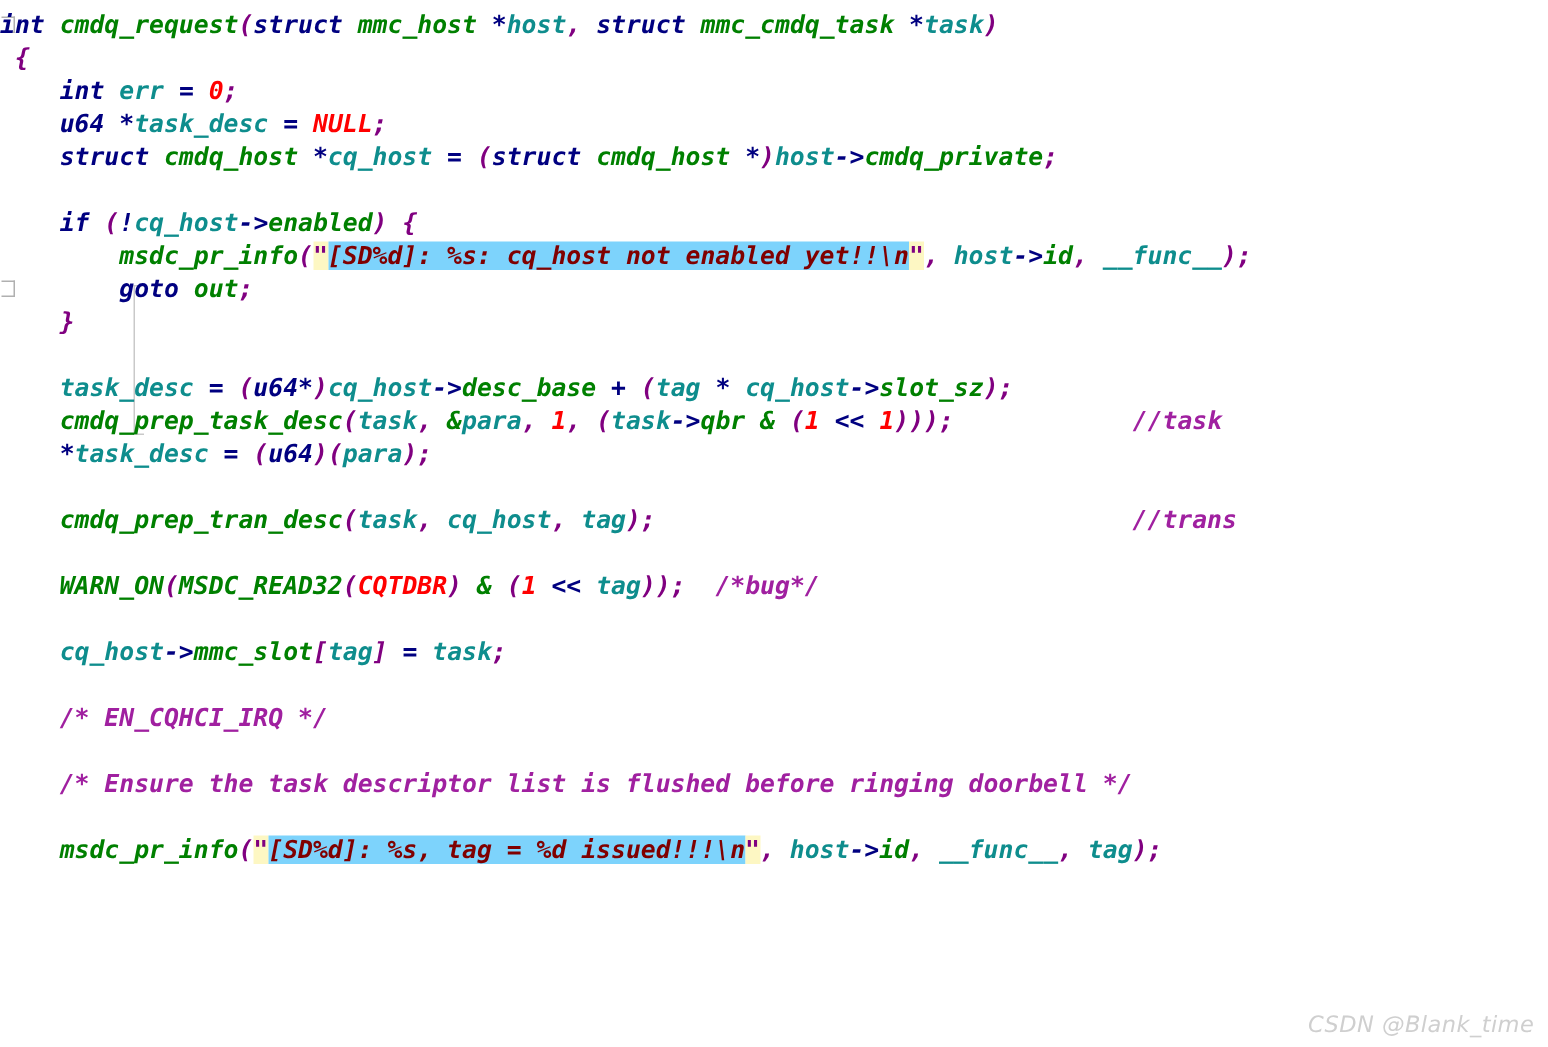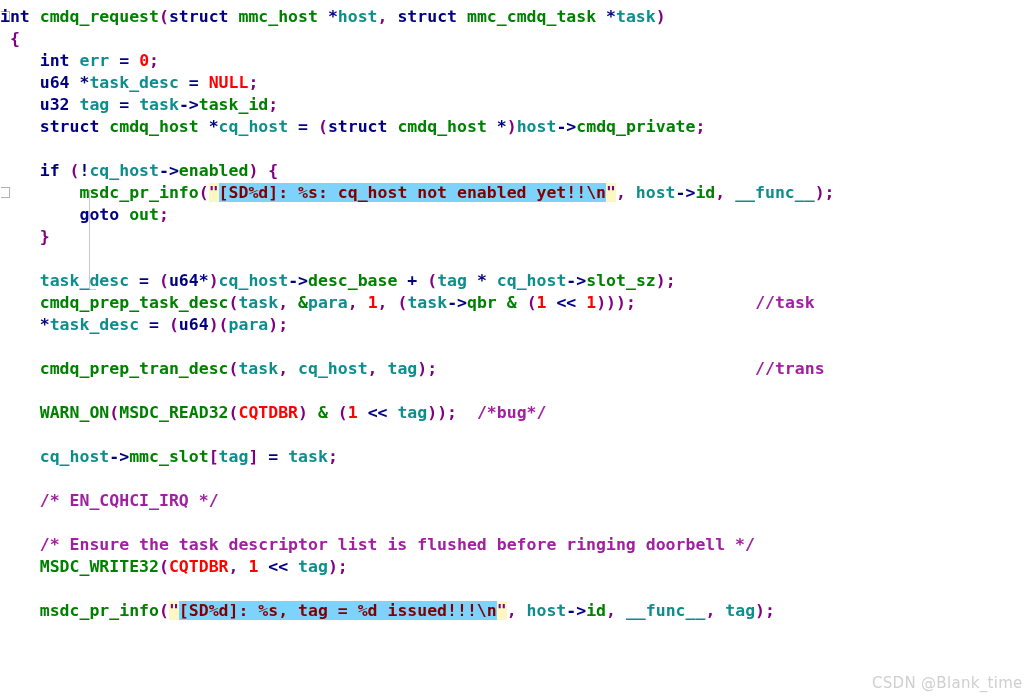--- a/index.html
+++ b/index.html
@@ -11,20 +11,21 @@
     position: relative;
     width: 1032px;
     height: 698px;
     background: #ffffff;
     overflow: hidden;
     font-family: "DejaVu Sans Mono", "Liberation Mono", monospace;
     font-size: 16.5px;
     font-weight: bold;
     line-height: 22px;
     letter-spacing: 0px;
+    font-style: italic;
     -webkit-font-smoothing: none;
   }
   .gutter {
     position: absolute;
     left: 0;
     top: 0;
     width: 14px;
     height: 100%;
   }
   .fold-mark {
@@ -95,21 +96,20 @@
 
     <div class="line"><span class="kw">int</span> <span class="type">cmdq_request</span><span class="punc">(</span><span class="kw">struct</span> <span class="type">mmc_host</span> <span class="op">*</span><span class="var">host</span><span class="punc">,</span> <span class="kw">struct</span> <span class="type">mmc_cmdq_task</span> <span class="op">*</span><span class="var">task</span><span class="punc">)</span></div>
 
     <div class="line"> <span class="brace">{</span></div>
 
     <div class="line">    <span class="kw">int</span> <span class="var">err</span> <span class="op">=</span> <span class="num">0</span><span class="punc">;</span></div>
 
 
     <div class="line">    <span class="kw">u64</span> <span class="op">*</span><span class="var">task_desc</span> <span class="op">=</span> <span class="macro">NULL</span><span class="punc">;</span></div>
 
-    <div class="line">    <span class="kw">u32</span> <span class="var">tag</span> <span class="op">=</span> <span class="var">task</span><span class="op">-&gt;</span><span class="member">task_id</span><span class="punc">;</span></div>
 
     <div class="line">    <span class="kw">struct</span> <span class="type">cmdq_host</span> <span class="op">*</span><span class="var">cq_host</span> <span class="op">=</span> <span class="punc">(</span><span class="kw">struct</span> <span class="type">cmdq_host</span> <span class="op">*</span><span class="punc">)</span><span class="var">host</span><span class="op">-&gt;</span><span class="member">cmdq_private</span><span class="punc">;</span></div>
 
     <div class="line"> </div>
 
     <div class="line">    <span class="kw">if</span> <span class="punc">(</span><span class="op">!</span><span class="var">cq_host</span><span class="op">-&gt;</span><span class="member">enabled</span><span class="punc">)</span> <span class="brace">{</span></div>
 
     <div class="line">        <span class="type">msdc_pr_info</span><span class="punc">(</span><span class="quote">"</span><span class="str">[SD%d]: %s: cq_host not enabled yet!!\n</span><span class="quote">"</span><span class="punc">,</span> <span class="var">host</span><span class="op">-&gt;</span><span class="member">id</span><span class="punc">,</span> <span class="var">__func__</span><span class="punc">);</span></div>
 
 
@@ -139,21 +139,20 @@
 
     <div class="line"> </div>
 
     <div class="line">    <span class="comment">/* EN_CQHCI_IRQ */</span></div>
 
 
     <div class="line"> </div>
 
     <div class="line">    <span class="comment">/* Ensure the task descriptor list is flushed before ringing doorbell */</span></div>
 
-    <div class="line">    <span class="type">MSDC_WRITE32</span><span class="punc">(</span><span class="macro">CQTDBR</span><span class="punc">,</span> <span class="num">1</span> <span class="op">&lt;&lt;</span> <span class="var">tag</span><span class="punc">);</span></div>
 
     <div class="line"> </div>
 
     <div class="line">    <span class="type">msdc_pr_info</span><span class="punc">(</span><span class="quote">"</span><span class="str">[SD%d]: %s, tag = %d issued!!!\n</span><span class="quote">"</span><span class="punc">,</span> <span class="var">host</span><span class="op">-&gt;</span><span class="member">id</span><span class="punc">,</span> <span class="var">__func__</span><span class="punc">,</span> <span class="var">tag</span><span class="punc">);</span></div>
 
   </div>
 
   <div class="watermark" style="left:872px; top:672px;">CSDN @Blank_time</div>
 
 </div>

